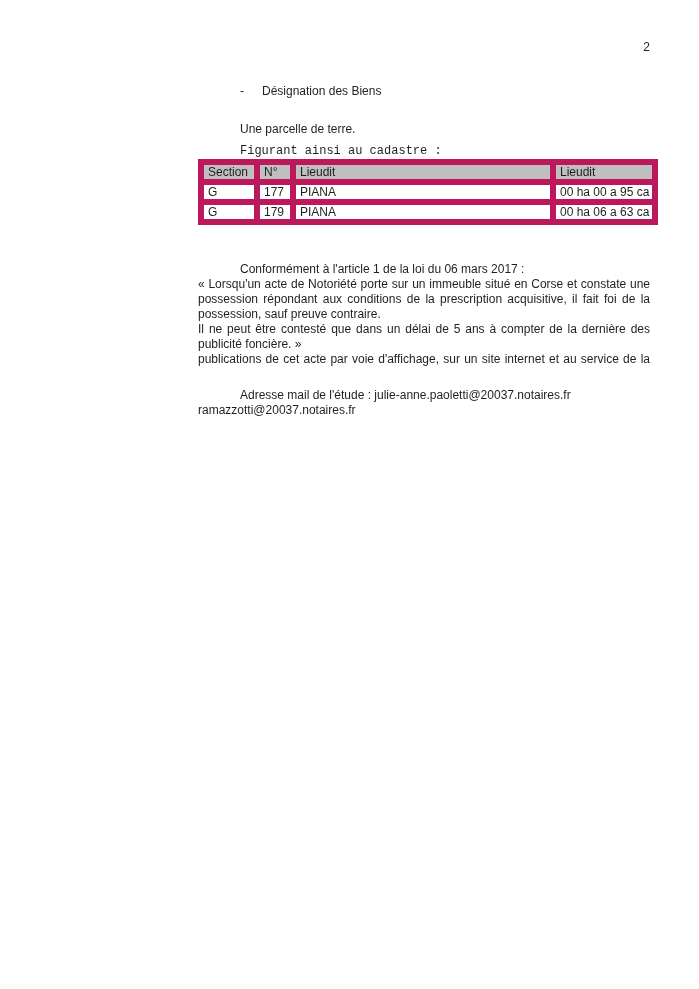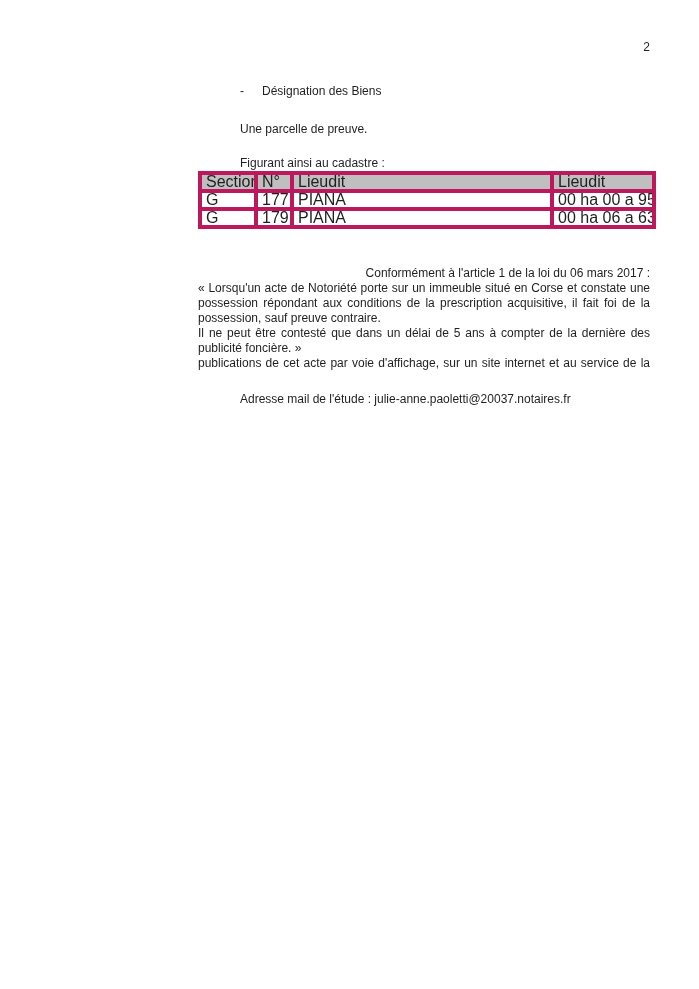--- a/index.html
+++ b/index.html
@@ -33,48 +33,48 @@
   }
   .designation-line .dash {
     display: inline-block;
     width: 22px;
   }
   .address-block {
     margin-top: 23px;
     padding-left: 42px;
   }
   .cadastre-intro {
-    margin-top: 19px;
+    margin-top: 7px;
     padding-left: 42px;
+    font-family: Liberation Mono, monospace;
   }
   table.cadastre {
     border-collapse: collapse;
     table-layout: fixed;
     width: 454px;
     border: 2px solid #000000;
   }
   table.cadastre th,
   table.cadastre td {
-    border: 4px solid #be185d;
+    border: 6px solid #be185d;
     padding: 0 4px;
     height: 14px;
-    font-size: 16px;
+    font-size: 12px;
     line-height: 14px;
     font-weight: normal;
     text-align: left;
     white-space: nowrap;
     overflow: hidden;
   }
   table.cadastre th {
     background: #bfbfbf;
   }
   .law-intro {
     margin-top: 37px;
     padding-left: 42px;
-    text-align: right;
   }
   .quote-line {
     text-align: justify;
     text-align-last: justify;
   }
   .quote-line.last {
     text-align-last: left;
   }
   .email-block {
     margin-top: 21px;
@@ -90,21 +90,21 @@
 <div class="page">
   <div class="content">
 
     <div class="page-number">2</div>
 
     <div class="designation-line">
       <span class="dash">-</span><span>Désignation des Biens</span>
     </div>
 
     <div class="address-block">
-      <div>Une parcelle de preuve.</div>
+      <div>Une parcelle de terre.</div>
     </div>
 
     <div class="cadastre-intro">Figurant ainsi au cadastre :</div>
 
     <table class="cadastre">
       <colgroup>
         <col style="width:56px">
         <col style="width:36px">
         <col style="width:260px">
         <col style="width:102px">
@@ -139,16 +139,17 @@
       <div class="quote-line">« Lorsqu'un acte de Notoriété porte sur un immeuble situé en Corse et constate une</div>
       <div class="quote-line">possession répondant aux conditions de la prescription acquisitive, il fait foi de la</div>
       <div class="quote-line last">possession, sauf preuve contraire.</div>
       <div class="quote-line">Il ne peut être contesté que dans un délai de 5 ans à compter de la dernière des</div>
       <div class="quote-line last">publicité foncière. »</div>
       <div class="quote-line">publications de cet acte par voie d'affichage, sur un site internet et au service de la</div>
     </div>
 
     <div class="email-block">
       <div class="email-line1">Adresse mail de l'étude : julie-anne.paoletti@20037.notaires.fr</div>
+      <div>ramazzotti@20037.notaires.fr</div>
     </div>
 
   </div>
 </div>
 
 </body></html>

